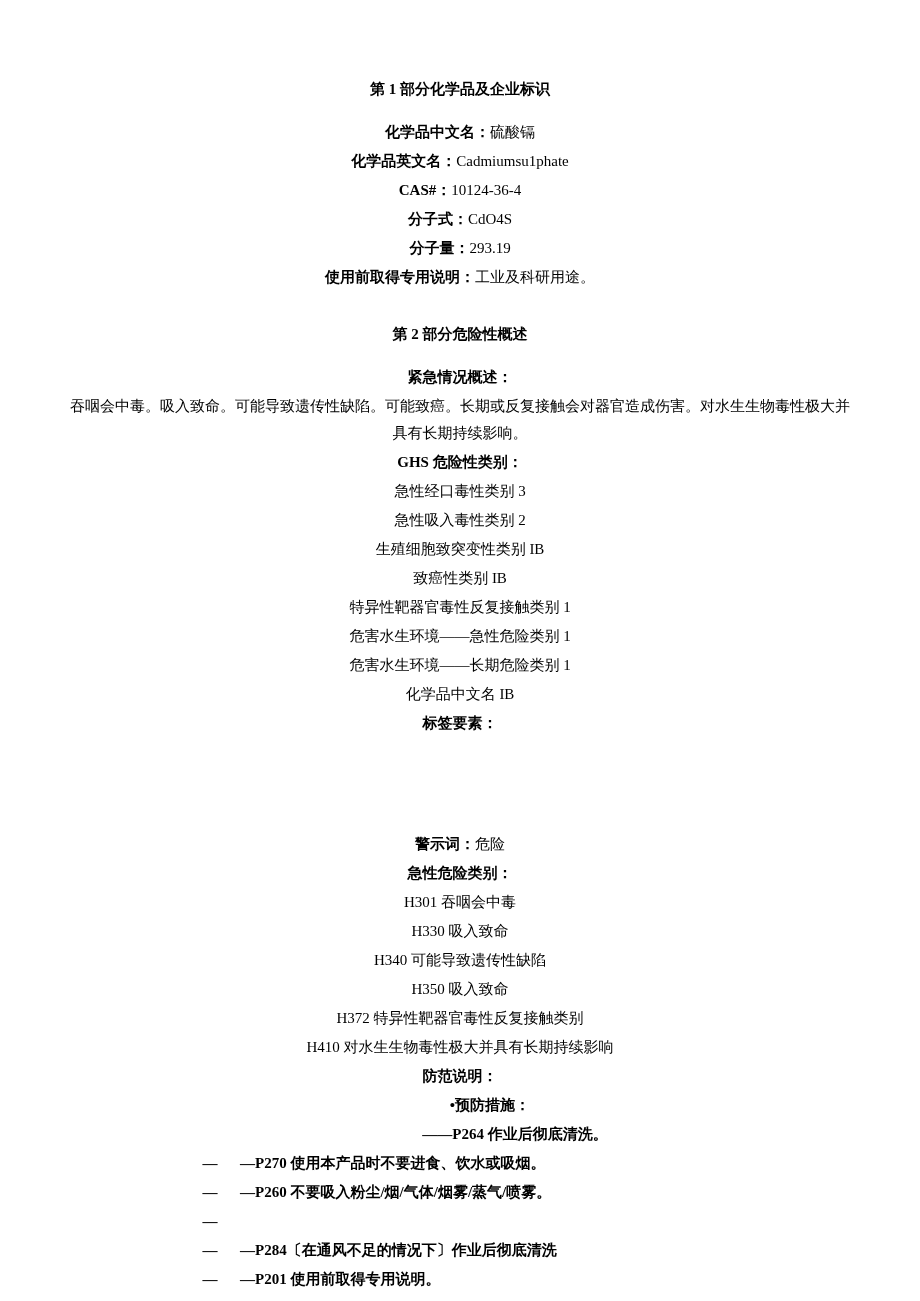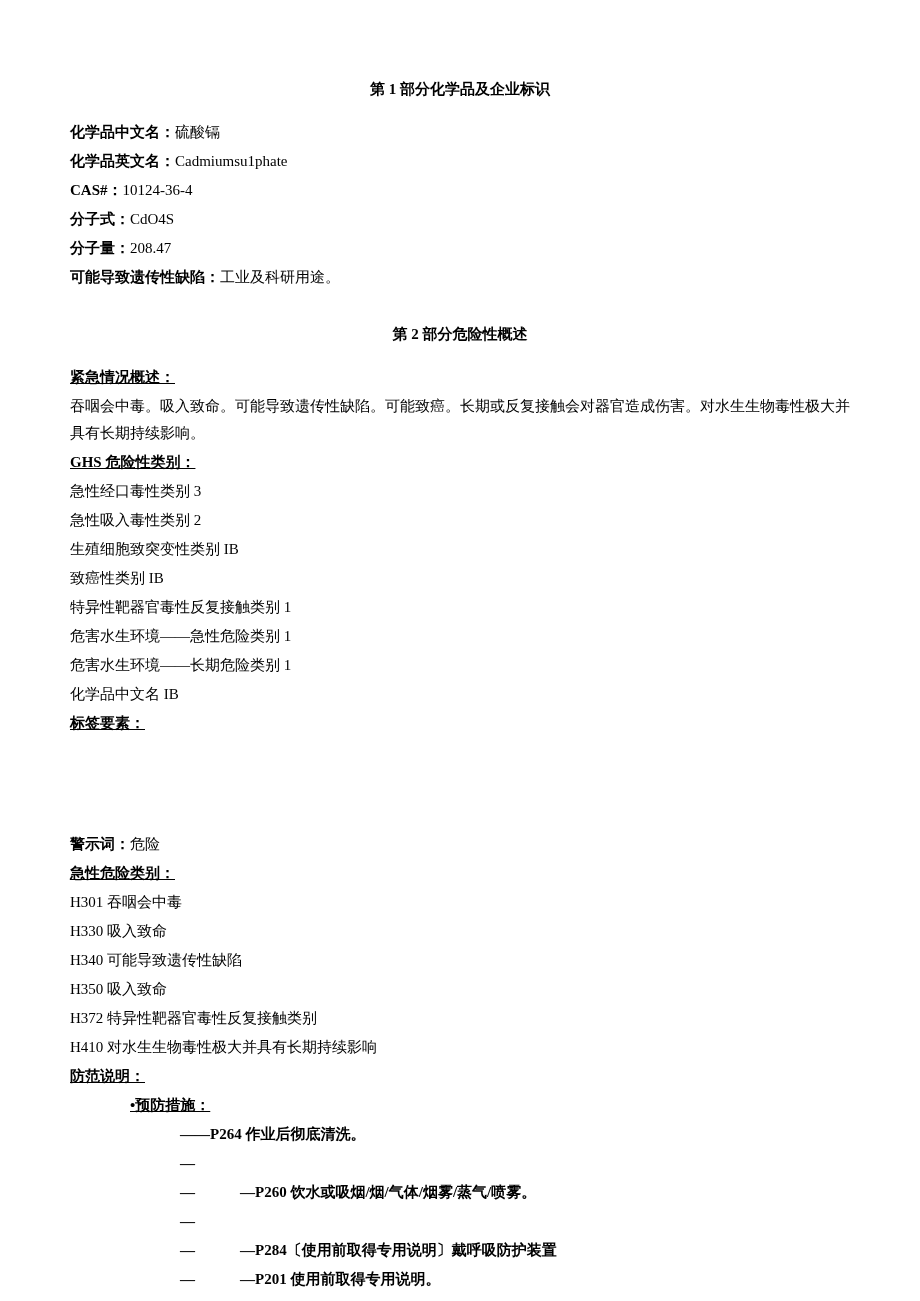--- a/index.html
+++ b/index.html
@@ -16,38 +16,38 @@
   .section-title {
     text-align: center;
     font-weight: bold;
     margin: 16px 0;
   }
   .field-label {
     font-weight: bold;
   }
   .line {
     margin: 2px 0;
+    text-align: center;
   }
   .indent-1 {
     padding-left: 60px;
   }
   .indent-2 {
     padding-left: 110px;
     font-weight: bold;
   }
   .dash-item {
     display: flex;
   }
   .dash-item .dash {
     width: 60px;
     flex-shrink: 0;
   }
   .bold {
     font-weight: bold;
-    text-decoration: underline;
   }
   .blank {
     height: 90px;
   }
 </style>
 </head>
 <body>
 
 <div class="section-title">第 1 部分化学品及企业标识</div>
 
@@ -57,24 +57,24 @@
 <div class="line">
   <span class="field-label">化学品英文名：</span><span>Cadmiumsu1phate</span>
 </div>
 <div class="line">
   <span class="field-label">CAS#：</span><span>10124-36-4</span>
 </div>
 <div class="line">
   <span class="field-label">分子式：</span><span>CdO4S</span>
 </div>
 <div class="line">
-  <span class="field-label">分子量：</span><span>208.47</span>
+  <span class="field-label">分子量：</span><span>293.19</span>
 </div>
 <div class="line">
-  <span class="field-label">可能导致遗传性缺陷：</span><span>工业及科研用途。</span>
+  <span class="field-label">使用前取得专用说明：</span><span>工业及科研用途。</span>
 </div>
 
 <div class="section-title" style="margin-top:30px">第 2 部分危险性概述</div>
 
 <div class="line bold">紧急情况概述：</div>
 <div class="line">吞咽会中毒。吸入致命。可能导致遗传性缺陷。可能致癌。长期或反复接触会对器官造成伤害。对水生生物毒性极大并具有长期持续影响。</div>
 
 <div class="line bold">GHS 危险性类别：</div>
 <div class="line">急性经口毒性类别 3</div>
 <div class="line">急性吸入毒性类别 2</div>
@@ -102,28 +102,29 @@
 <div class="line">H410 对水生生物毒性极大并具有长期持续影响</div>
 
 <div class="line bold">防范说明：</div>
 
 <div class="line indent-1 bold">•预防措施：</div>
 
 <div class="line indent-2">——P264 作业后彻底清洗。</div>
 
 <div class="line indent-2 dash-item">
   <span class="dash">—</span>
+  <span>—P270 使用本产品时不要进食、饮水或吸烟。</span>
 </div>
 <div class="line indent-2 dash-item">
   <span class="dash">—</span>
-  <span>—P260 饮水或吸烟/烟/气体/烟雾/蒸气/喷雾。</span>
+  <span>—P260 不要吸入粉尘/烟/气体/烟雾/蒸气/喷雾。</span>
 </div>
 <div class="line indent-2 dash-item">
   <span class="dash">—</span>
 </div>
 <div class="line indent-2 dash-item">
   <span class="dash">—</span>
-  <span>—P284〔使用前取得专用说明〕戴呼吸防护装置</span>
+  <span>—P284〔在通风不足的情况下〕作业后彻底清洗</span>
 </div>
 <div class="line indent-2 dash-item">
   <span class="dash">—</span>
   <span>—P201 使用前取得专用说明。</span>
 </div>
 
 </body></html>

